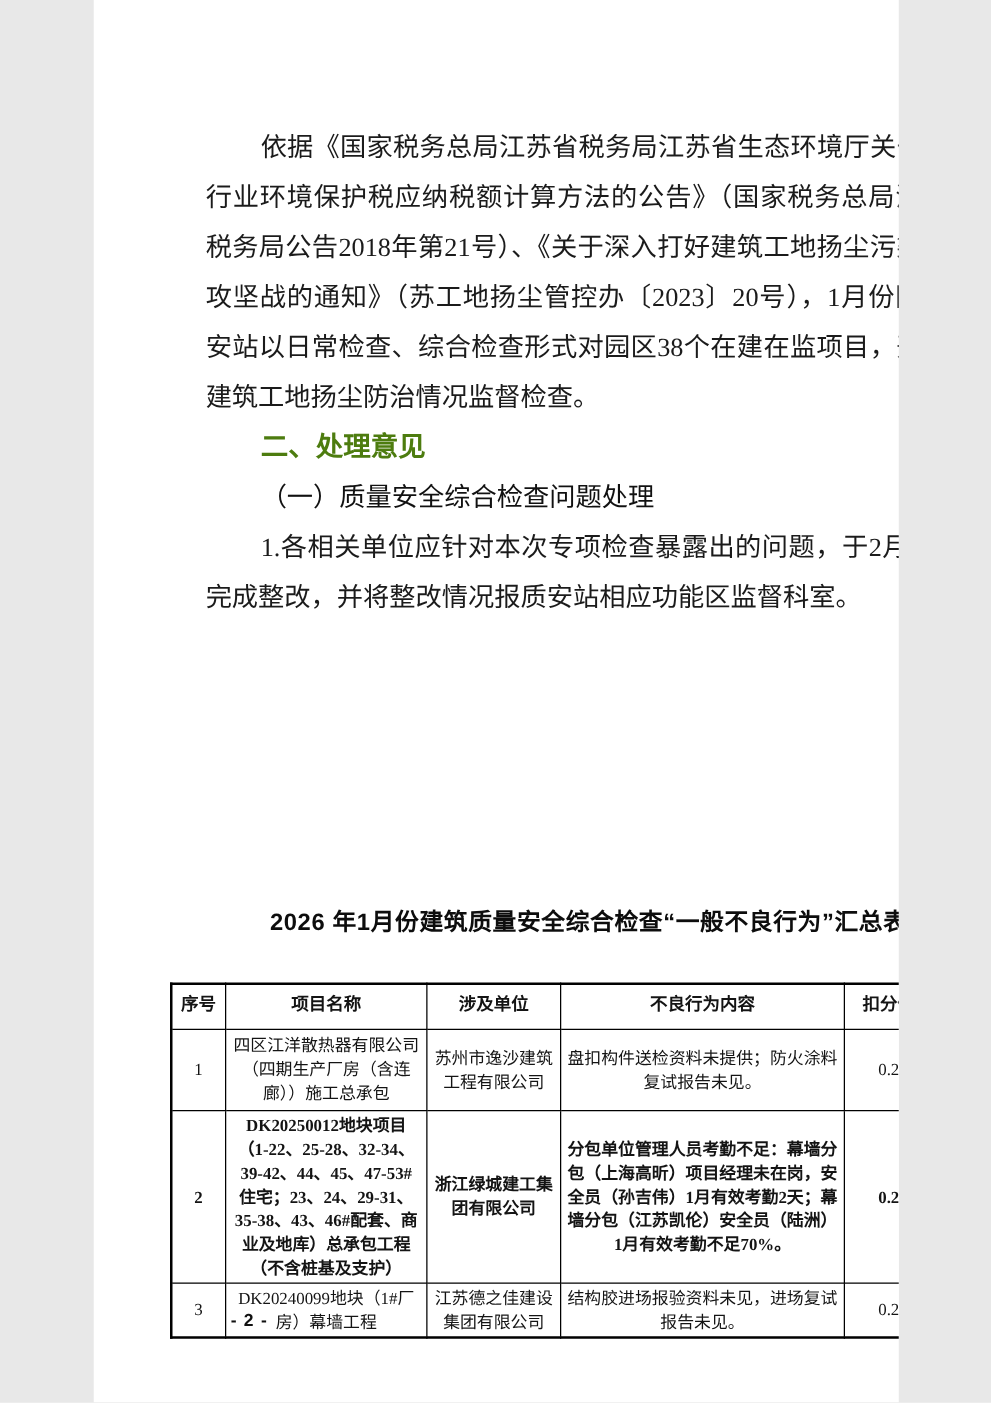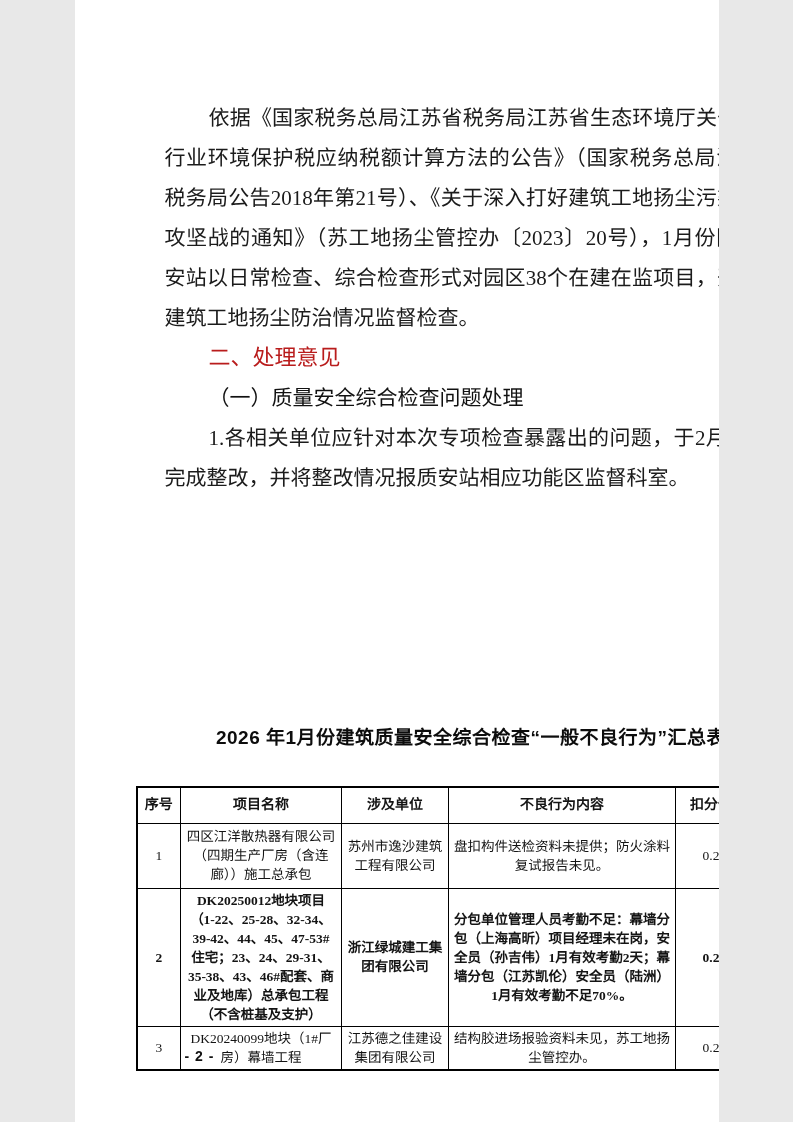--- a/index.html
+++ b/index.html
@@ -29,24 +29,24 @@
     font-size: 21px;
     line-height: 40px;
     text-align: justify;
     text-indent: 44px;
     font-family: "Liberation Serif", serif;
   }
   .h-section {
     margin: 0;
     font-size: 22px;
     line-height: 40px;
-    font-weight: normal;
+    font-weight: bold;
     text-indent: 44px;
     font-family: "Liberation Sans", sans-serif;
-    color: #b91c1c;
+    color: #4d7c0f;
   }
   .h-subsection {
     margin: 0;
     font-size: 21px;
     line-height: 40px;
     font-weight: normal;
     text-indent: 44px;
     font-family: Liberation Serif, serif;
     color: #111;
   }
@@ -154,21 +154,21 @@
         <td>DK20250012地块项目（1-22、25-28、32-34、39-42、44、45、47-53#住宅；23、24、29-31、35-38、43、46#配套、商业及地库）总承包工程（不含桩基及支护）</td>
         <td>浙江绿城建工集团有限公司</td>
         <td>分包单位管理人员考勤不足：幕墙分包（上海高昕）项目经理未在岗，安全员（孙吉伟）1月有效考勤2天；幕墙分包（江苏凯伦）安全员（陆洲）1月有效考勤不足70%。</td>
         <td>0.2</td>
         <td></td>
       </tr>
       <tr class="row-3">
         <td>3</td>
         <td>DK20240099地块（1#厂房）幕墙工程</td>
         <td>江苏德之佳建设集团有限公司</td>
-        <td>结构胶进场报验资料未见，苏工地扬尘管控办。</td>
+        <td>结构胶进场报验资料未见，进场复试报告未见。</td>
         <td>0.2</td>
         <td></td>
       </tr>
     </tbody>
   </table>
 
   <div class="footer-pagenum">- 2 -</div>
 
 </div>
 

